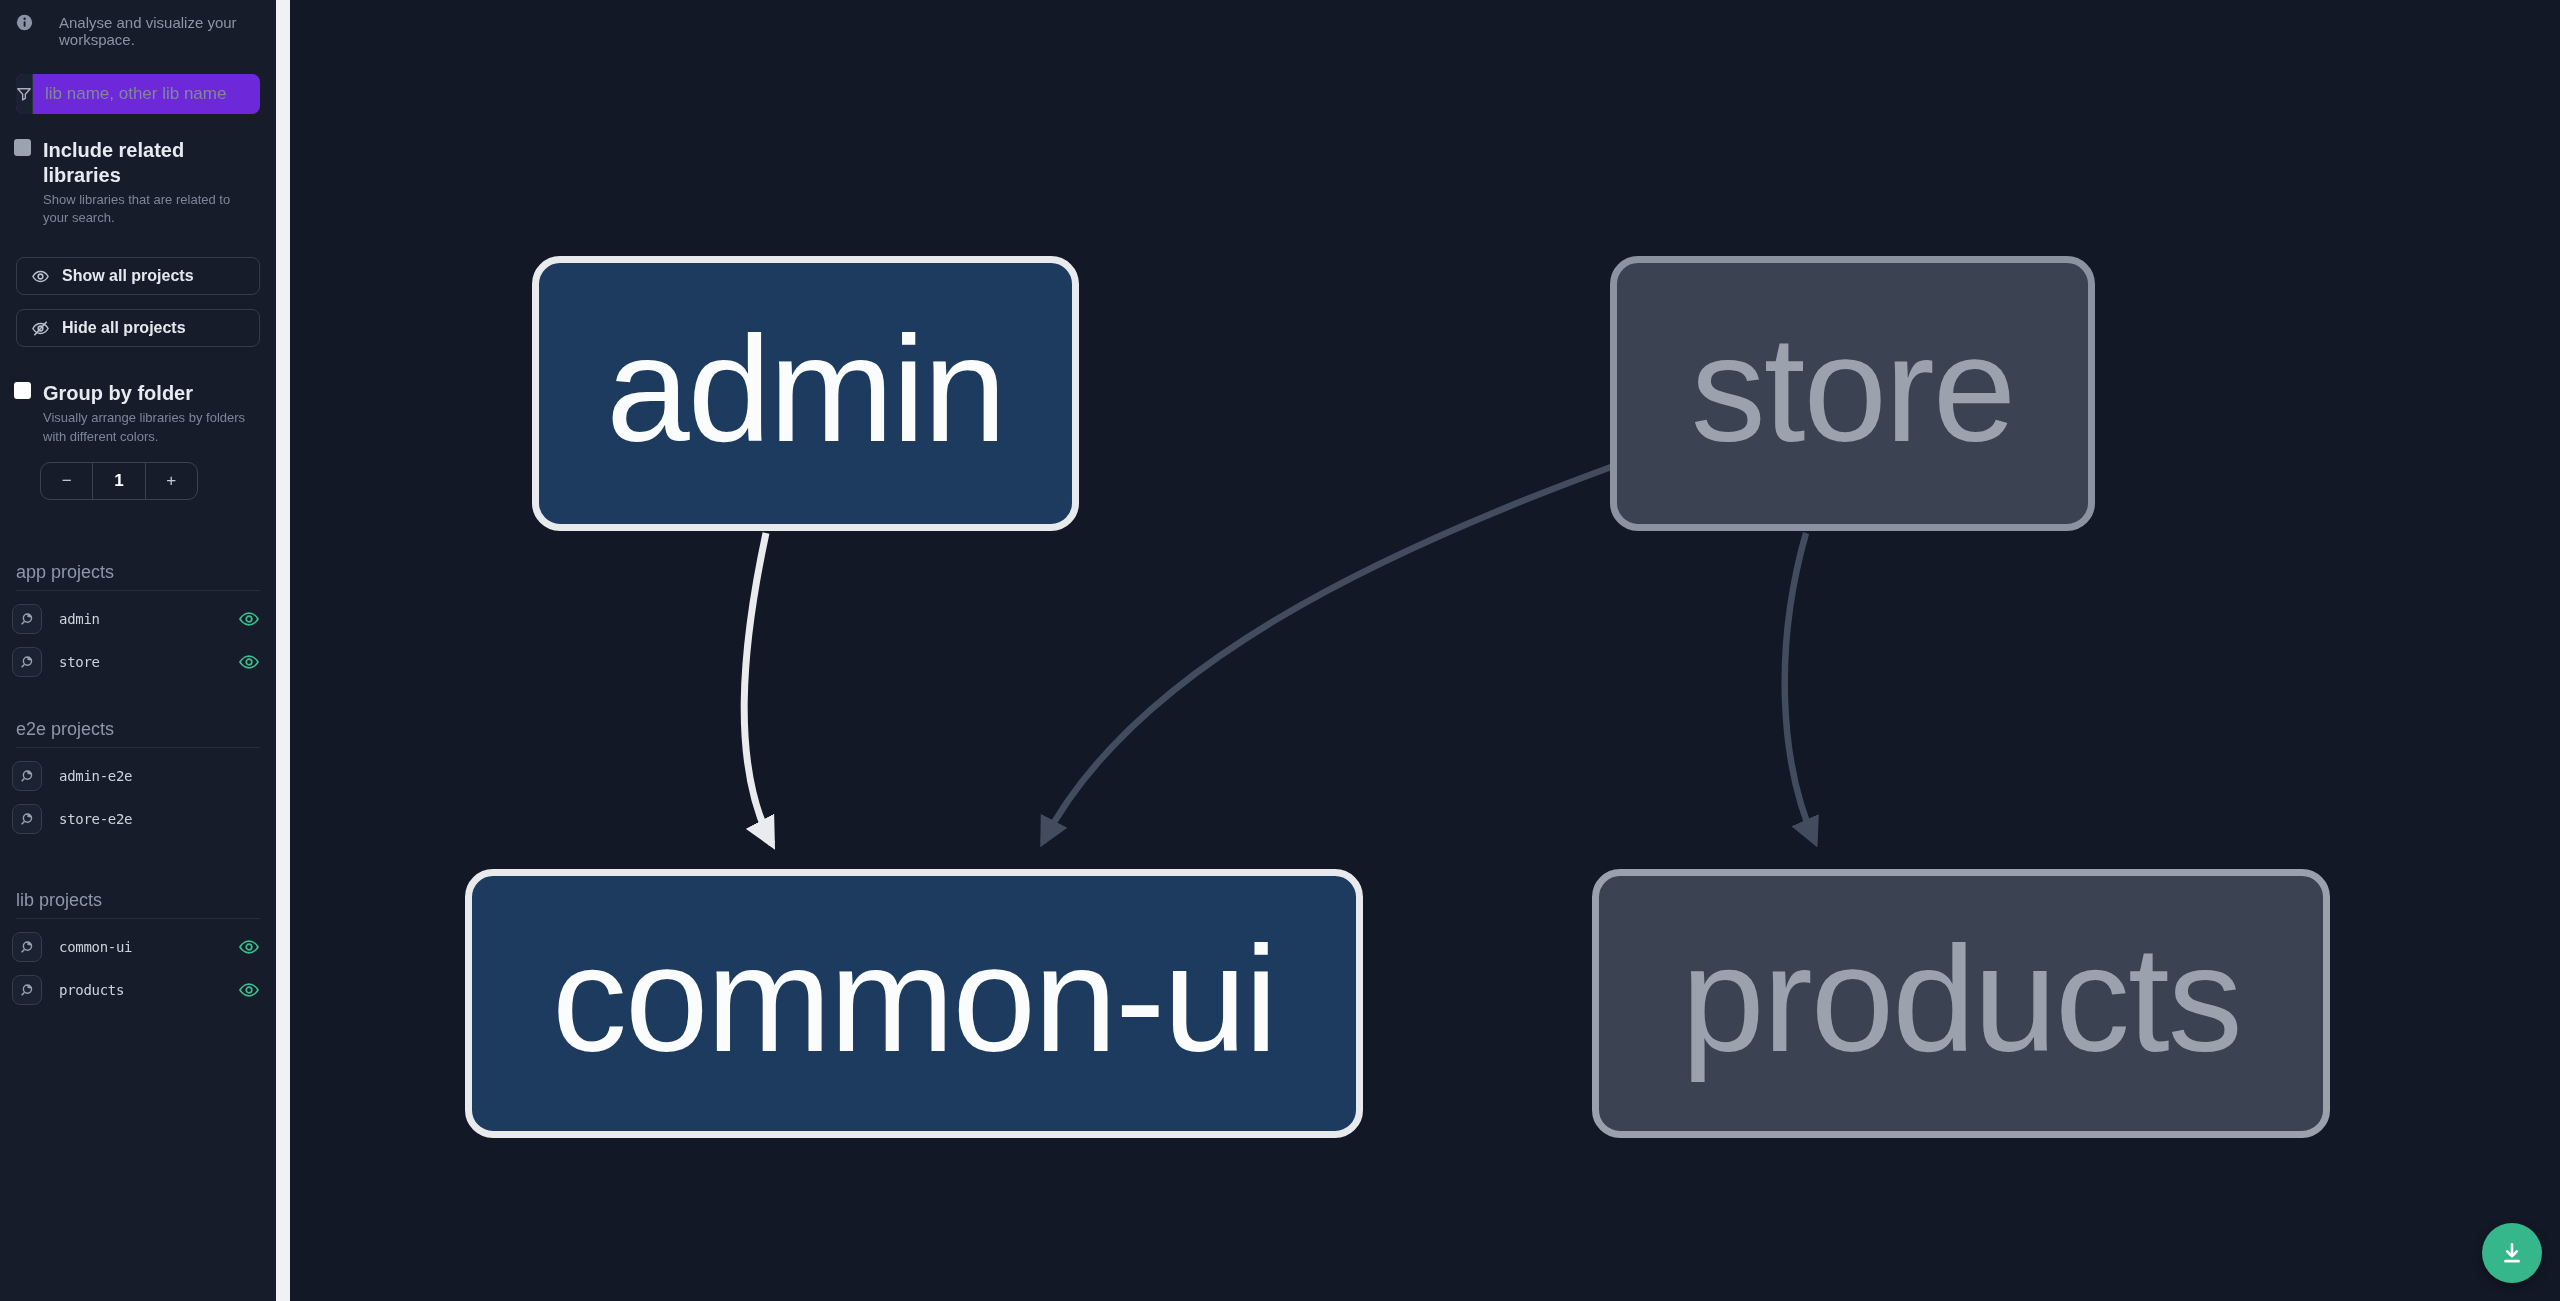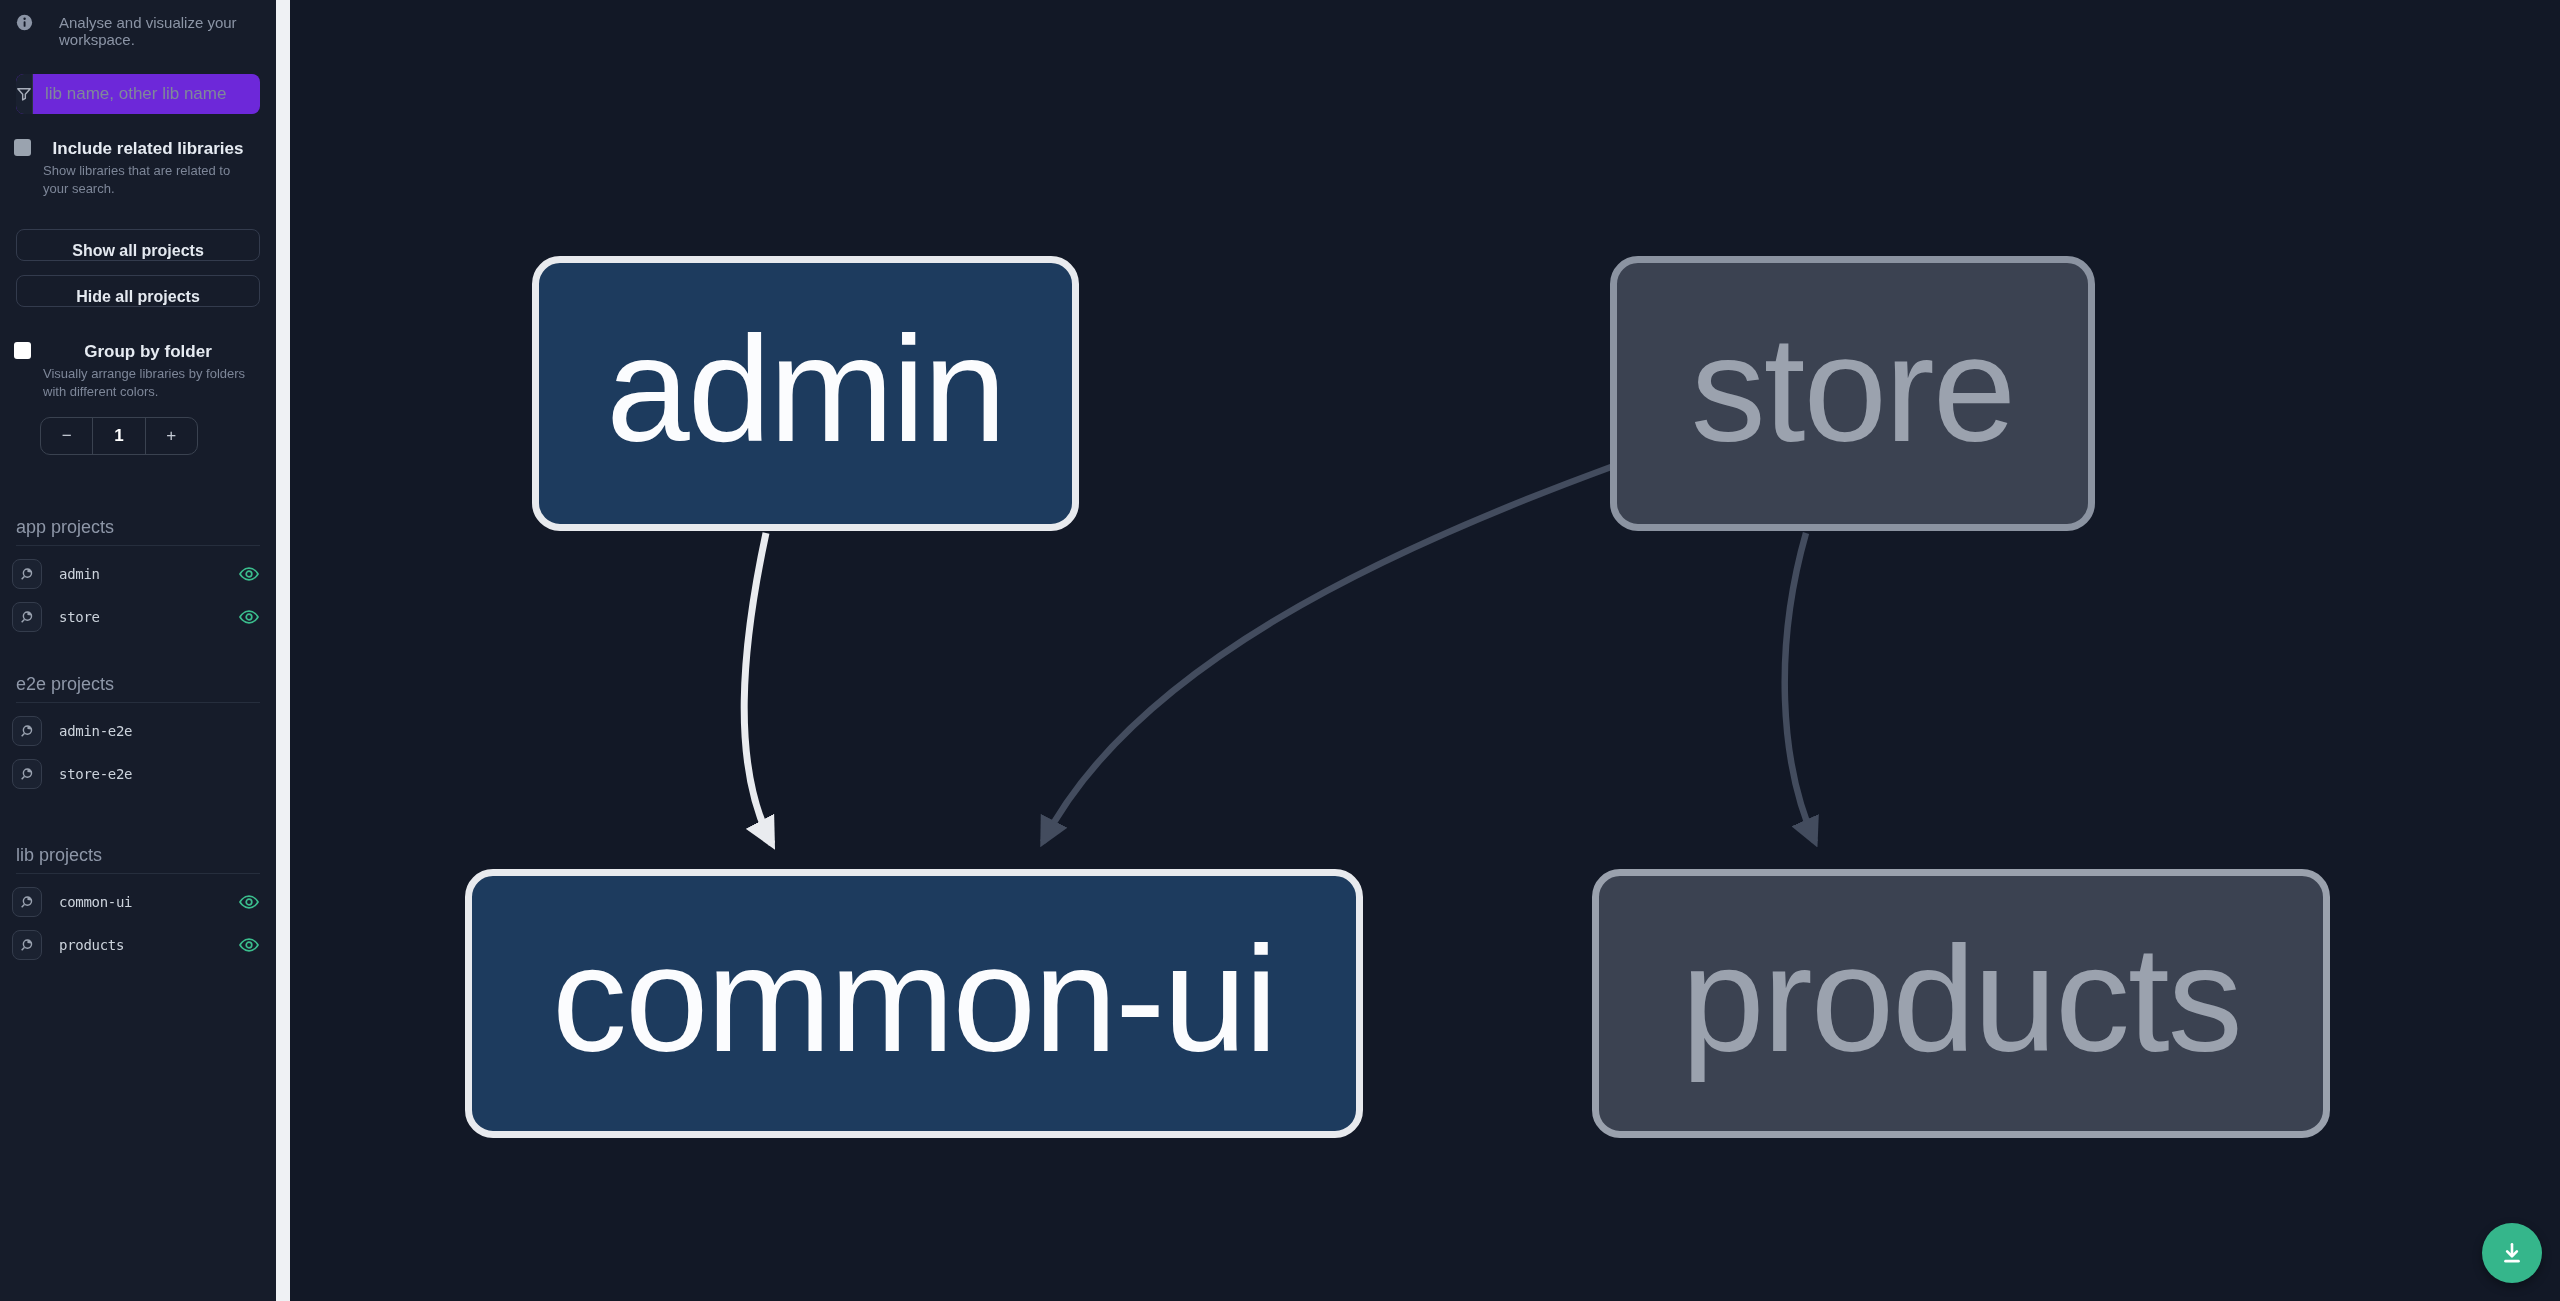--- a/index.html
+++ b/index.html
@@ -52,30 +52,29 @@
 
   .chk-block { display:flex; gap:12px; margin:24px 16px 0 14px; }
   .chk {
     width:17px; height:17px; border-radius:3px; flex:0 0 17px; margin-top:1px;
     display:flex; align-items:center; justify-content:center; cursor:pointer;
   }
   .chk.muted { background:#9aa3af; }
   .chk.white { background:#ffffff; }
   .chk.checked { background:#2fb588; }
   .chk.checked svg { width:12px; height:12px; }
-  .chk-label { font-size:17px; font-weight:bold; color:#e6ebf2; line-height:1.25;text-align:center; }
+  .chk-label { font-size:20px; font-weight:bold; color:#e6ebf2; line-height:1.25; }
   .chk-desc { font-size:13px; color:#7d8698; line-height:1.4; margin-top:3px; max-width:210px; }
 
   .sb-btn {
-    margin:14px 16px 0 16px; height:32px; border-radius:8px;
+    margin:14px 16px 0 16px; height:38px; border-radius:8px;
     border:1px solid #333b4d; background:transparent;
     display:flex; align-items:center; gap:12px; padding:0 14px;
     font-size:16px; font-weight:bold; color:#e4e9f0; cursor:pointer;
     font-family:"Liberation Sans", sans-serif;
-    flex-direction:column;
   }
   .sb-btn:first-of-type { margin-top:30px; }
   .sb-btn svg { width:19px; height:19px; }
 
   .stepper {
     margin:16px 0 0 40px; width:158px; height:38px; display:flex;
     border:1px solid #3a4250; border-radius:10px; overflow:hidden;
   }
   .stepper > div {
     flex:1; display:flex; align-items:center; justify-content:center;

